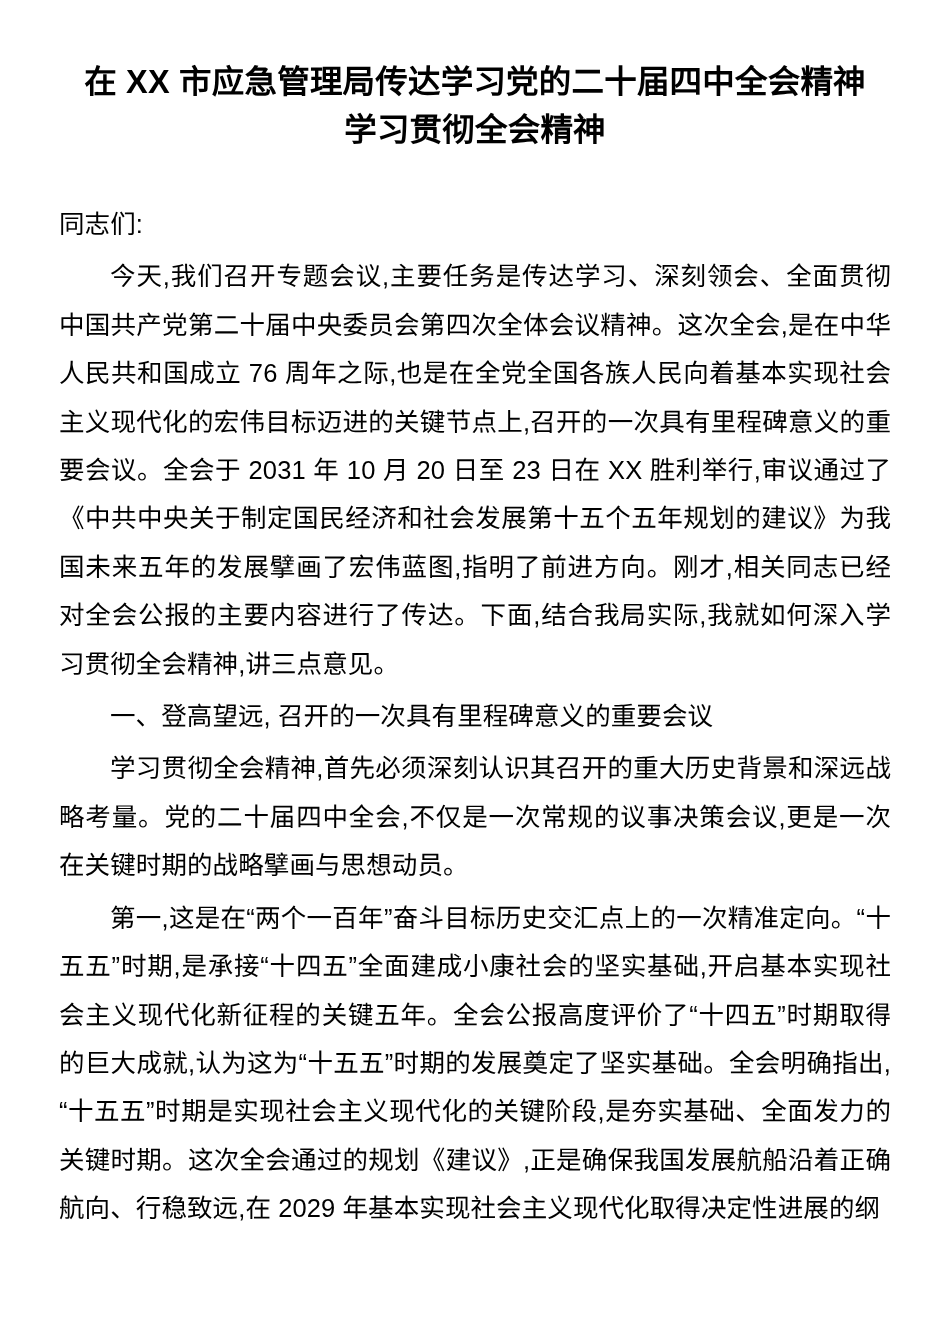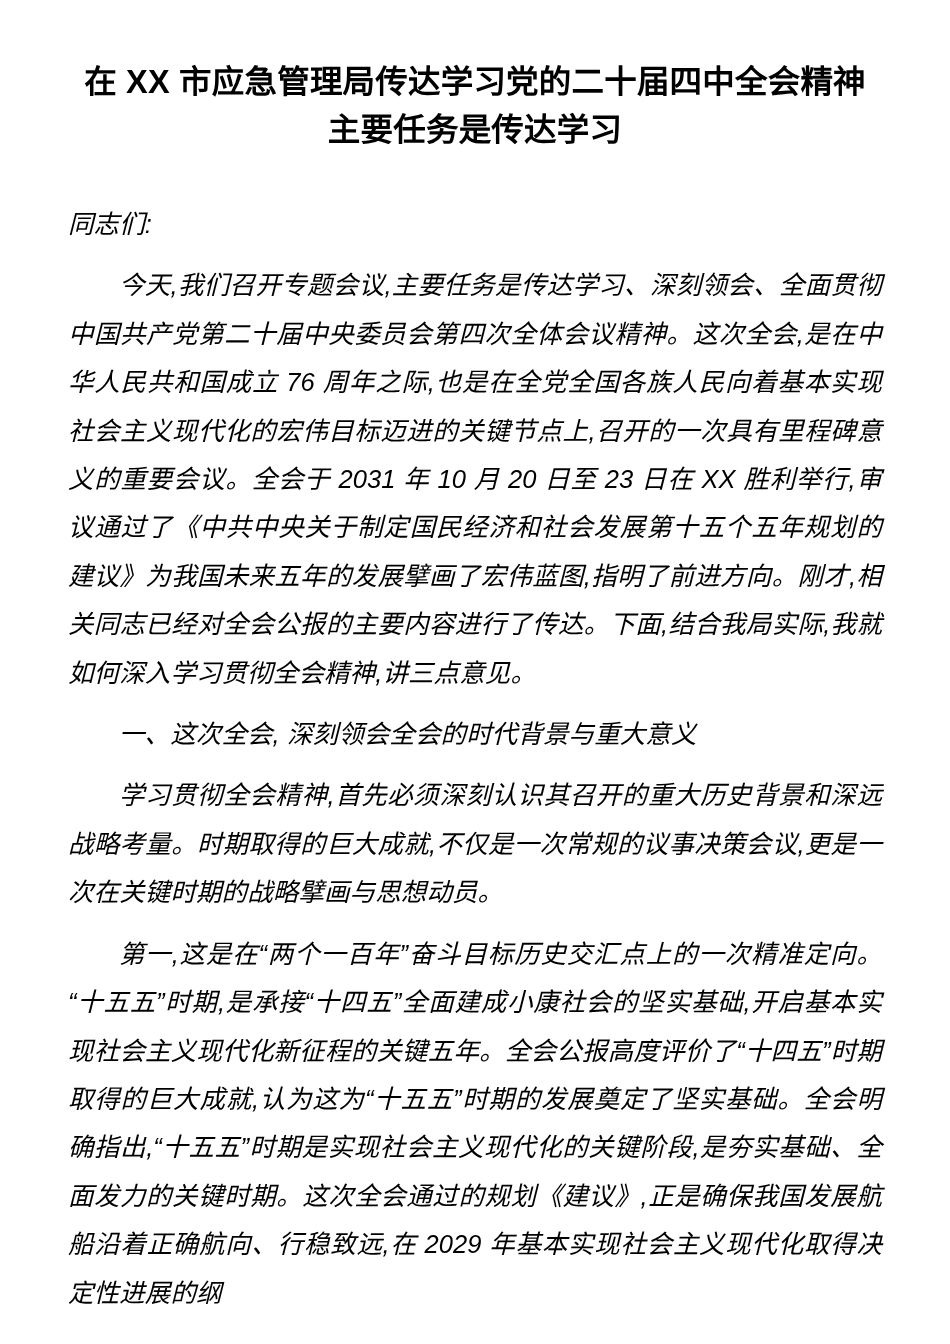--- a/index.html
+++ b/index.html
@@ -38,29 +38,28 @@
     letter-spacing: 0.2px;
     white-space: pre-line;
   }
 
   
   .body-block {
     margin-top: 46px;
   }
 
   p.para {
-    margin: 13px;
+    margin: 4px;
     font-size: 25.5px;
     line-height: 48.4px;
     text-align: justify;
     text-justify: inter-character;
     letter-spacing: 0.1px;
     word-break: break-all;
     text-align-last: left;
-    font-style: italic;
   }
 
   p.indent {
     text-indent: 2em;
   }
 
   p.salutation {
     text-indent: 0;
   }
 
@@ -68,29 +67,29 @@
     text-indent: 2em;
   }
 </style>
 </head>
 <body>
 
 <div class="page">
   <div class="content">
 
     <h1 class="doc-title">在 XX 市应急管理局传达学习党的二十届四中全会精神
-主要任务是传达学习</h1>
+学习贯彻全会精神</h1>
 
     <div class="body-block">
 
       <p class="para salutation">同志们:</p>
 
       <p class="para indent">今天,我们召开专题会议,主要任务是传达学习、深刻领会、全面贯彻中国共产党第二十届中央委员会第四次全体会议精神。这次全会,是在中华人民共和国成立 76 周年之际,也是在全党全国各族人民向着基本实现社会主义现代化的宏伟目标迈进的关键节点上,召开的一次具有里程碑意义的重要会议。全会于 2031 年 10 月 20 日至 23 日在 XX 胜利举行,审议通过了《中共中央关于制定国民经济和社会发展第十五个五年规划的建议》为我国未来五年的发展擘画了宏伟蓝图,指明了前进方向。刚才,相关同志已经对全会公报的主要内容进行了传达。下面,结合我局实际,我就如何深入学习贯彻全会精神,讲三点意见。</p>
 
-      <p class="para section-heading">一、这次全会, 深刻领会全会的时代背景与重大意义</p>
+      <p class="para section-heading">一、登高望远, 召开的一次具有里程碑意义的重要会议</p>
 
-      <p class="para indent">学习贯彻全会精神,首先必须深刻认识其召开的重大历史背景和深远战略考量。时期取得的巨大成就,不仅是一次常规的议事决策会议,更是一次在关键时期的战略擘画与思想动员。</p>
+      <p class="para indent">学习贯彻全会精神,首先必须深刻认识其召开的重大历史背景和深远战略考量。党的二十届四中全会,不仅是一次常规的议事决策会议,更是一次在关键时期的战略擘画与思想动员。</p>
 
       <p class="para indent">第一,这是在“两个一百年”奋斗目标历史交汇点上的一次精准定向。“十五五”时期,是承接“十四五”全面建成小康社会的坚实基础,开启基本实现社会主义现代化新征程的关键五年。全会公报高度评价了“十四五”时期取得的巨大成就,认为这为“十五五”时期的发展奠定了坚实基础。全会明确指出,“十五五”时期是实现社会主义现代化的关键阶段,是夯实基础、全面发力的关键时期。这次全会通过的规划《建议》,正是确保我国发展航船沿着正确航向、行稳致远,在 2029 年基本实现社会主义现代化取得决定性进展的纲</p>
 
     </div>
   </div>
 </div>
 
 </body></html>

